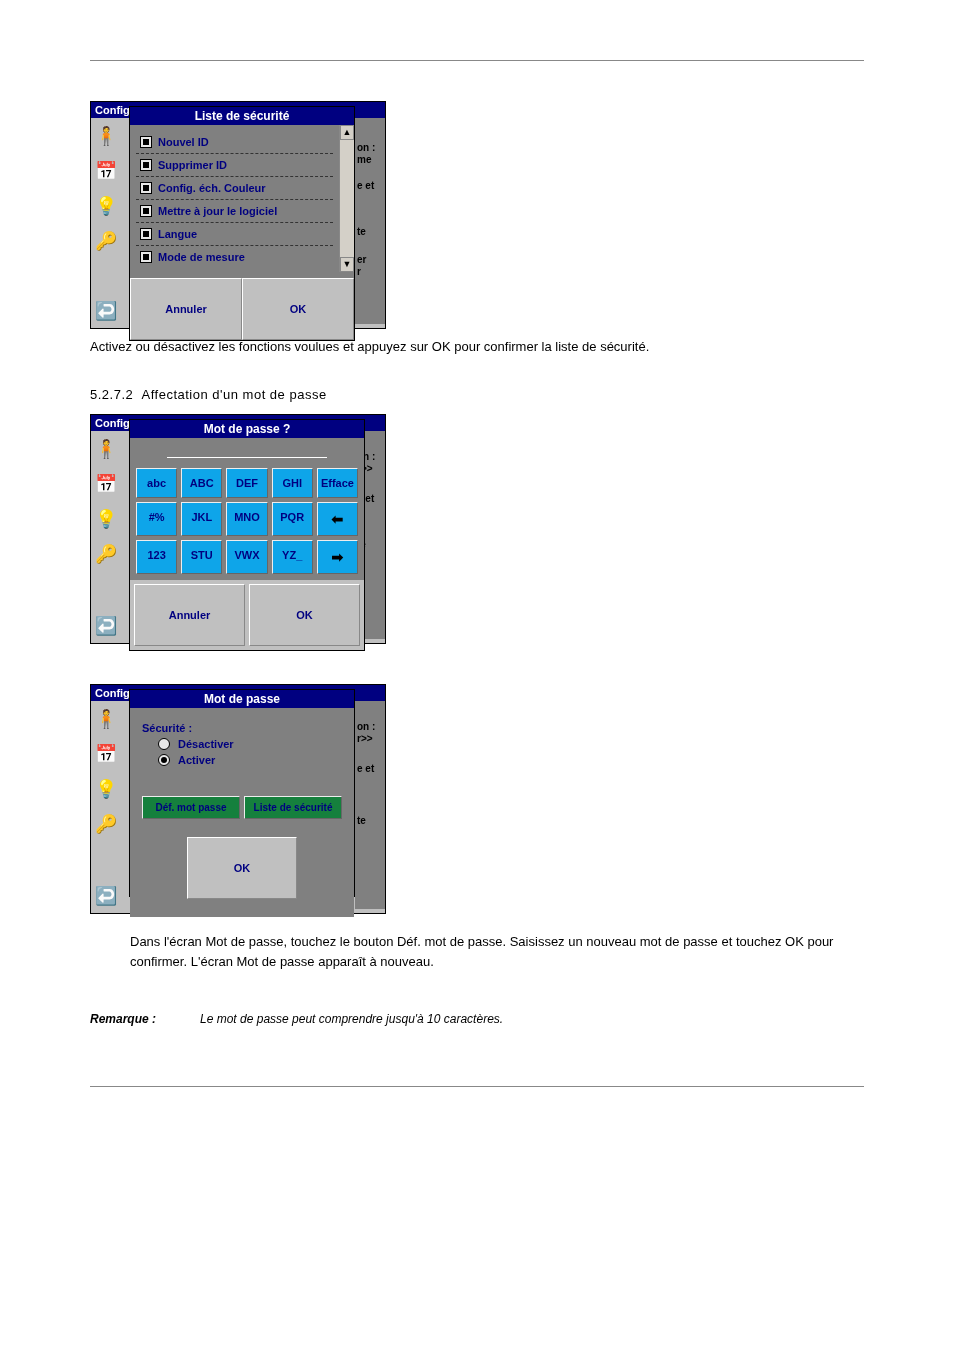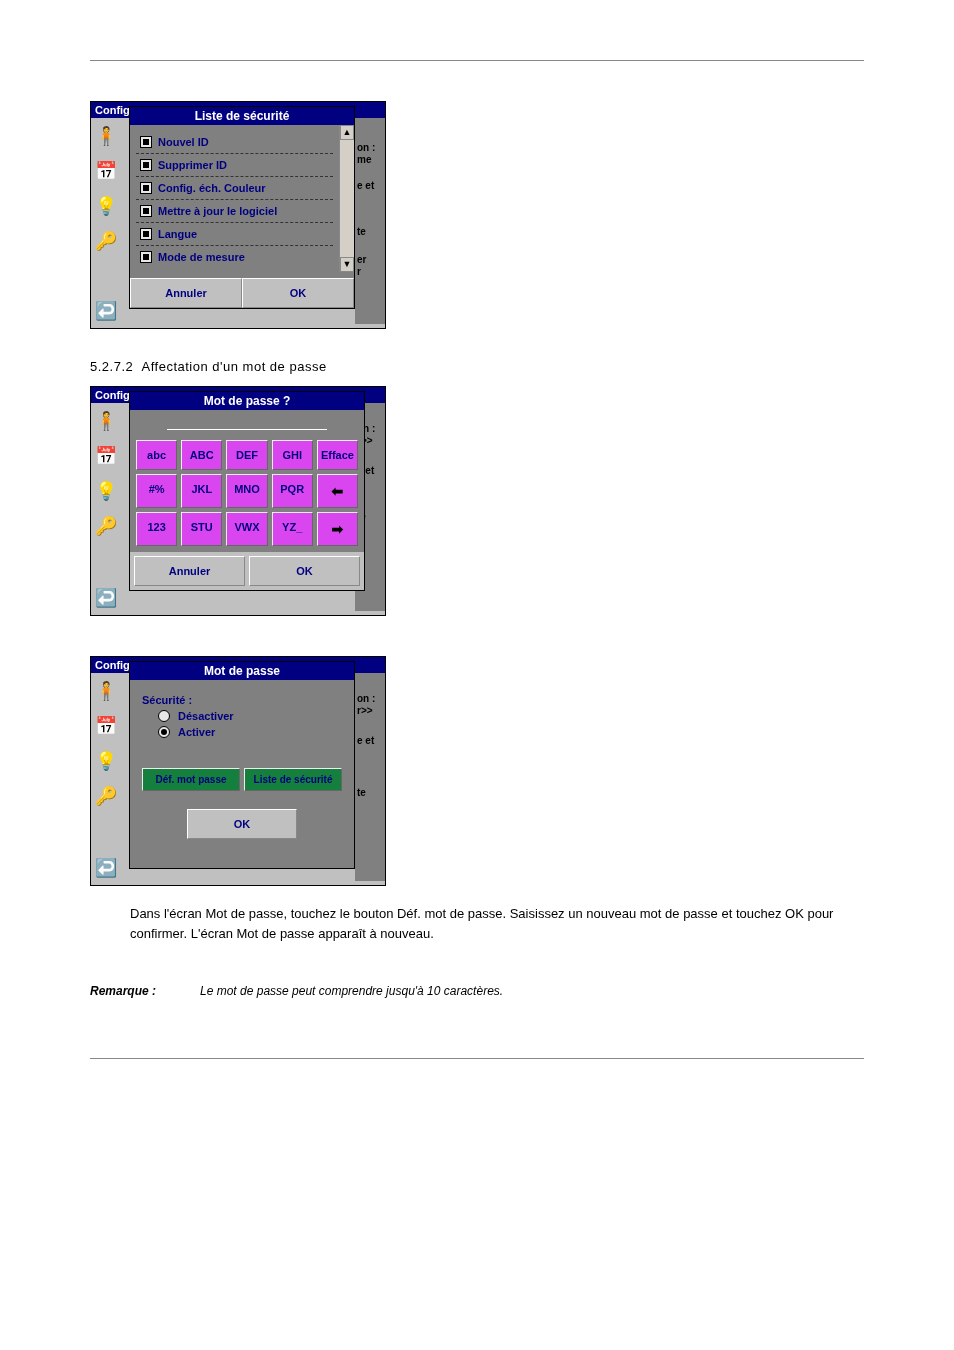--- a/index.html
+++ b/index.html
@@ -142,21 +142,21 @@
     display: flex;
     background: #c0c0c0;
     margin-top: 6px;
   }
   .btn {
     flex: 1;
     text-align: center;
     font-weight: bold;
     color: #000080;
     font-size: 11px;
-    padding: 8px 0;
+    padding: 24px 0;
     background: #c0c0c0;
     border: 1px solid #888;
     border-top-color: #fff;
     border-left-color: #fff;
     cursor: pointer;
   }
 
   
   .pw-dialog { left: 38px; top: 4px; width: 236px; }
   .pw-input-row {
@@ -168,21 +168,21 @@
     border-bottom: 1px solid #fff;
   }
   .keypad {
     display: grid;
     grid-template-columns: repeat(5, 1fr);
     gap: 4px;
     padding: 6px;
     background: #808080;
   }
   .key {
-    background: #d946ef;
+    background: #0ea5e9;
     border: 1px solid #666;
     border-top-color: #eee;
     border-left-color: #eee;
     text-align: center;
     font-weight: bold;
     color: #000080;
     font-size: 11px;
     padding: 8px 0;
     cursor: pointer;
   }
@@ -292,20 +292,21 @@
           </div>
         </div>
         <div class="btn-row">
           <div class="btn">Annuler</div>
           <div class="btn">OK</div>
         </div>
       </div>
     </div>
   </div>
 
+  <p class="body-text">Activez ou désactivez les fonctions voulues et appuyez sur OK pour confirmer la liste de sécurité.</p>
 
   <div class="section-num">
     <span>5.2.7.2</span>&nbsp;&nbsp;<span>Affectation d'un mot de passe</span>
   </div>
 
   <div class="shot" style="height:230px;">
     <div class="shot-frame">
       <div class="titlebar-bg">Configuration de l'instrument</div>
       <div class="sidebar">
         <div class="ico">🧍</div>

